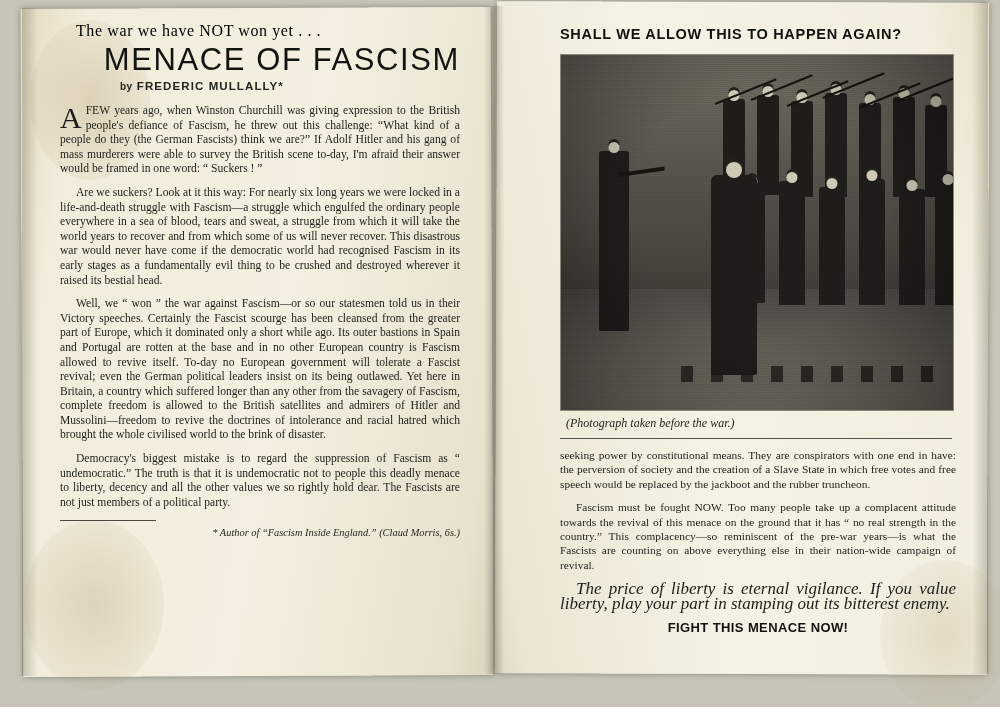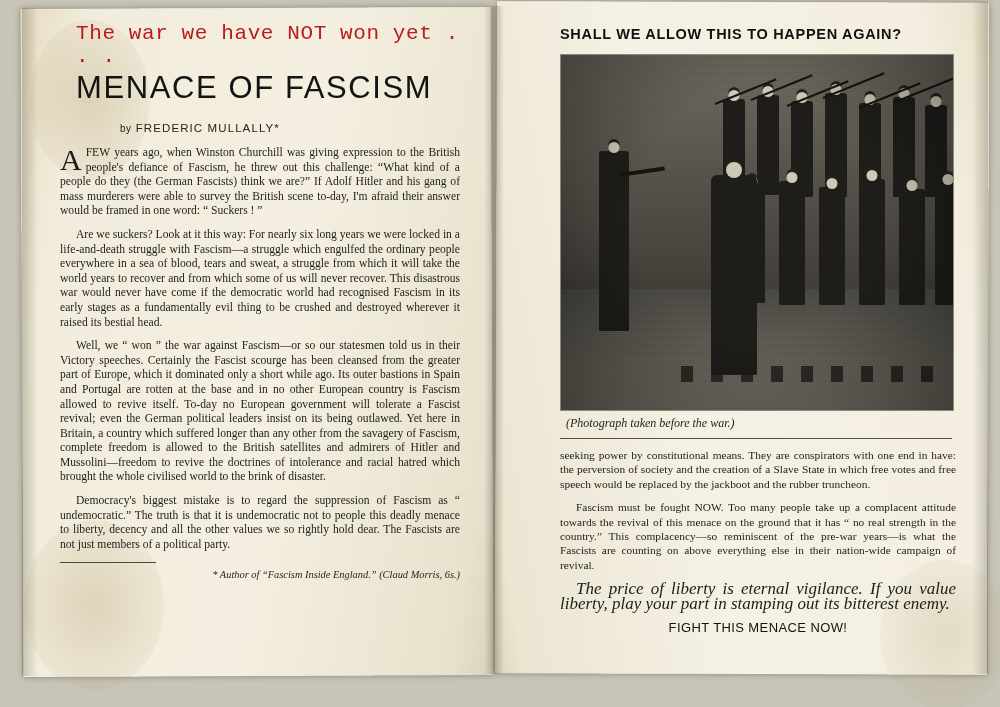--- a/index.html
+++ b/index.html
@@ -58,41 +58,43 @@
   }
 
   
   .left-content {
     position: absolute;
     left: 60px; top: 22px;
     width: 400px; height: 630px;
     color: #20201c;
   }
   .kicker {
-    font-size: 21px;
+    font-size: 16px;
     letter-spacing: 0.6px;
     margin: 0 0 2px 16px;
-    color: #b91c1c;
-    font-family: Liberation Mono, monospace;
+    color: #000000;
+    font-family: Liberation Serif, serif;
     font-weight: 400;
   }
   .headline {
     font-family: "Liberation Sans", sans-serif;
     font-size: 31px;
     letter-spacing: 1.6px;
-    margin: 0 0 16px 16px;
+    margin: 0 0 2px 16px;
     color: #131311;
     font-weight: 400;
+    text-align: right;
   }
   .byline {
     margin: 0 0 12px 60px;
     font-size: 11.5px;
     letter-spacing: 1.1px;
     font-family: "Liberation Sans", sans-serif;
     color: #232320;
+    font-weight: bold;
   }
   .byline .by { font-size: 10px; letter-spacing: 0.4px; }
   .body-col {
     font-size: 11.6px;
     line-height: 14.6px;
     text-align: justify;
     color: #1d1d19;
   }
   .body-col p { margin: 0 0 9px 0; text-indent: 16px; }
   .body-col p.first { text-indent: 0; }
@@ -153,21 +155,21 @@
     font-style: italic;
     font-size: 17px;
     line-height: 15px;
     text-align: justify;
     margin: 0 0 9px 0;
     text-indent: 16px;
   }
   .r-final {
     text-align: center;
     font-family: "Liberation Sans", sans-serif;
-    font-weight: 400;
+    font-weight: 700;
     font-size: 13px;
     letter-spacing: 0.4px;
     margin-top: 4px;
     color: #121210;
   }
 
   
   .ph-bg {
     position:absolute; inset:0;
     background:

